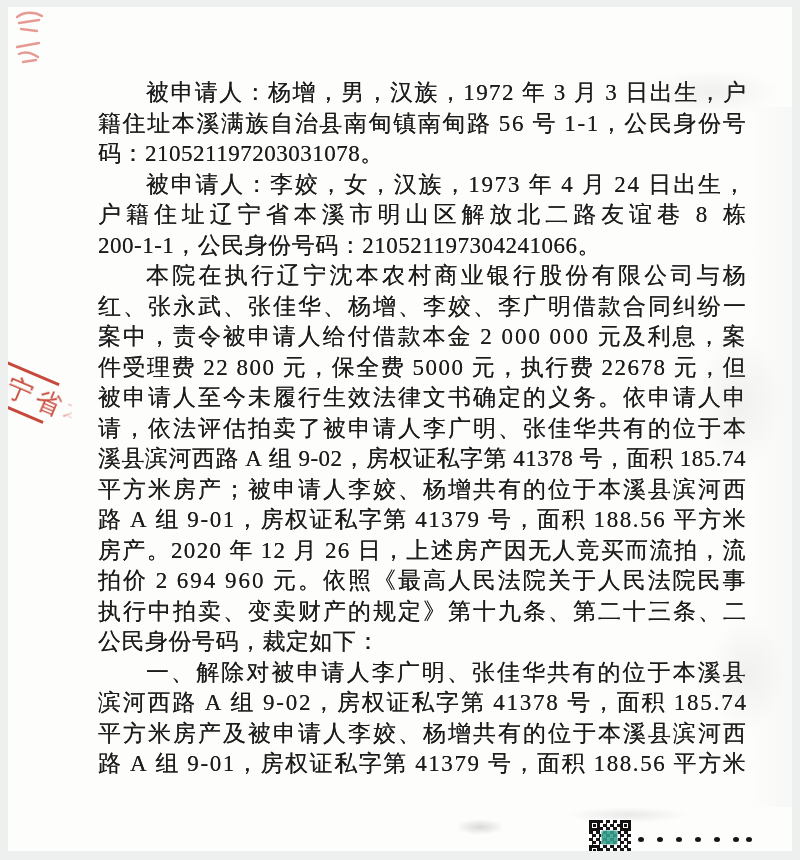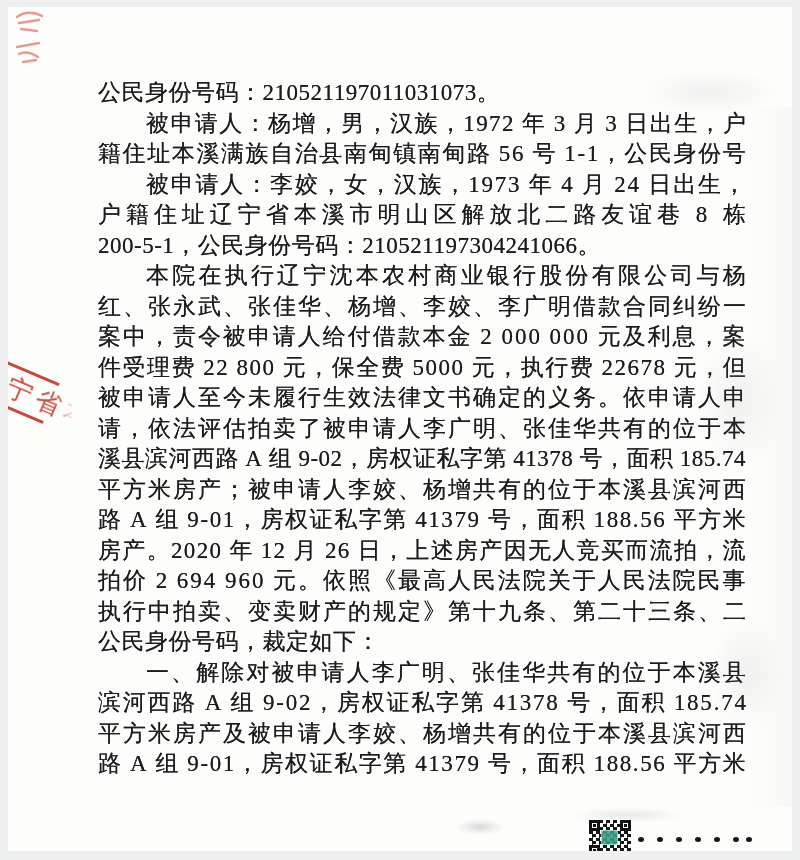--- a/index.html
+++ b/index.html
@@ -92,21 +92,20 @@
       <path d="M7 47 C 13 44, 20 46, 26 50"></path>
       <path d="M11 55 L 24 53"></path>
     </g>
   </svg>
 
   <div class="stamp-clip">
     <div class="stamp">辽宁省本溪市</div>
   </div>
 
   <div class="textblock" id="textblock">
-      <div class="line">公民身份号码：210521197011031073。</div>
       <div class="line indent fill">
         <span>被</span>
         <span>申</span>
         <span>请</span>
         <span>人</span>
         <span>：</span>
         <span>杨</span>
         <span>增</span>
         <span>，</span>
         <span>男</span>
@@ -159,20 +158,21 @@
         <span>1</span>
         <span>-</span>
         <span>1</span>
         <span>，</span>
         <span>公</span>
         <span>民</span>
         <span>身</span>
         <span>份</span>
         <span>号</span>
       </div>
+      <div class="line">码：210521197203031078。</div>
       <div class="line indent fill">
         <span>被</span>
         <span>申</span>
         <span>请</span>
         <span>人</span>
         <span>：</span>
         <span>李</span>
         <span>姣</span>
         <span>，</span>
         <span>女</span>
@@ -219,21 +219,21 @@
         <span>二</span>
         <span>路</span>
         <span>友</span>
         <span>谊</span>
         <span>巷</span>
         <span>&nbsp;</span>
         <span>8</span>
         <span>&nbsp;</span>
         <span>栋</span>
       </div>
-      <div class="line">200-5-1，公民身份号码：210521197304241066。</div>
+      <div class="line">200-1-1，公民身份号码：210521197304241066。</div>
       <div class="line indent fill">
         <span>本</span>
         <span>院</span>
         <span>在</span>
         <span>执</span>
         <span>行</span>
         <span>辽</span>
         <span>宁</span>
         <span>沈</span>
         <span>本</span>

